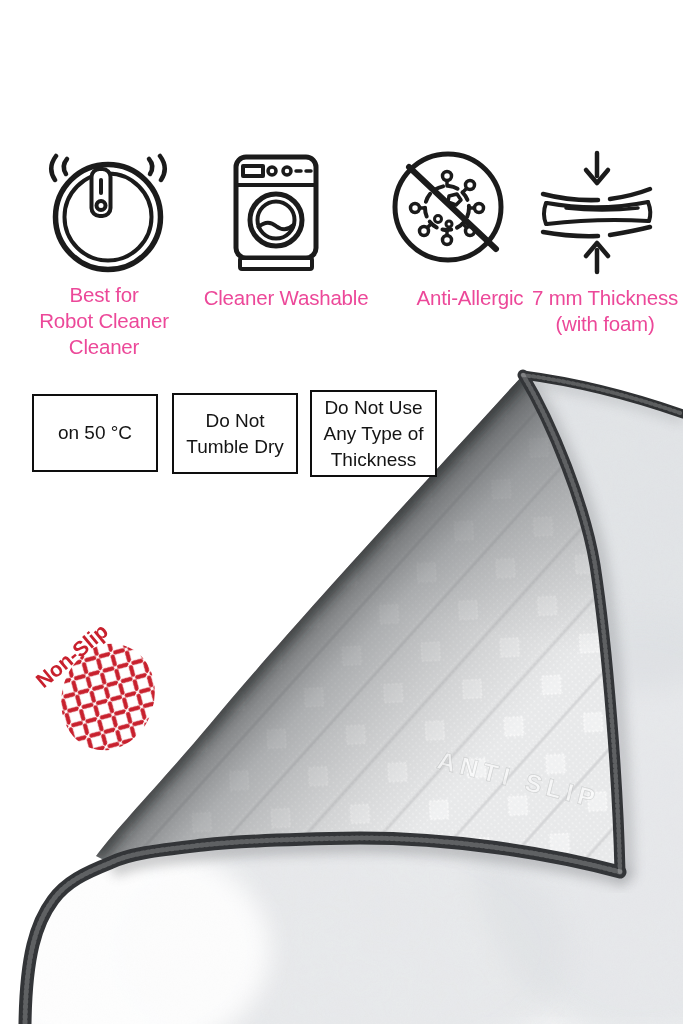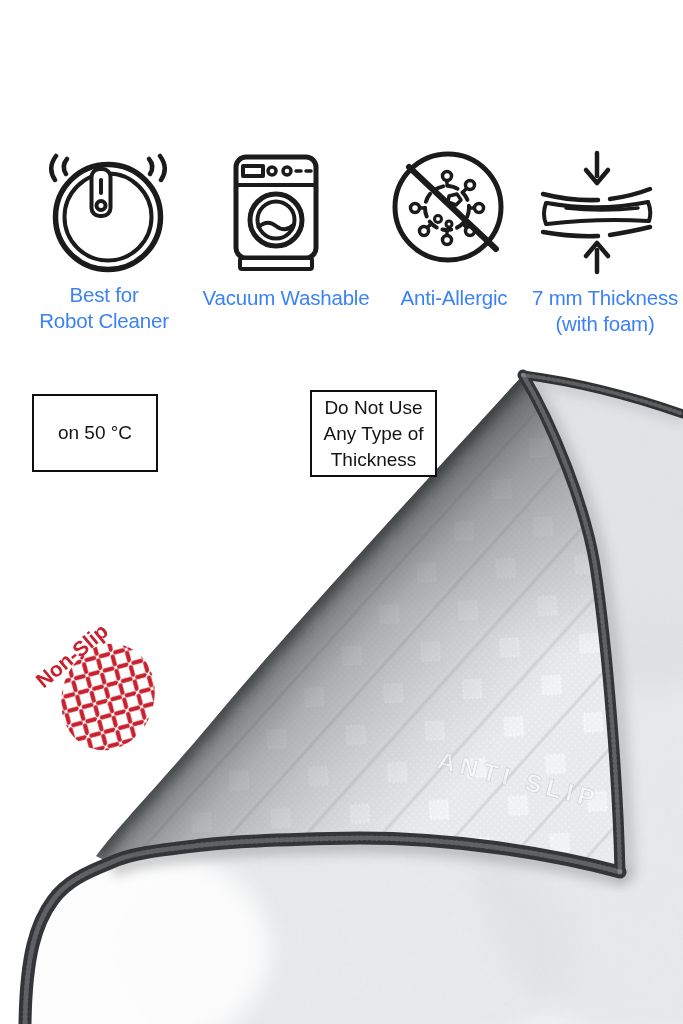--- a/index.html
+++ b/index.html
@@ -1,21 +1,21 @@
 <!DOCTYPE html>
 <html><head>
 <meta charset="utf-8">
 <style>
   html,body{margin:0;padding:0;background:#fff;}
   .stage{position:relative;width:683px;height:1024px;margin:0 auto;overflow:hidden;
          font-family:"Liberation Sans",sans-serif;color:#161616;background:#fff;}
   .rug-svg{position:absolute;left:0;top:0;width:683px;height:1024px;z-index:0;}
   .icon-svg{position:absolute;z-index:2;}
   .caption{position:absolute;z-index:2;text-align:center;font-size:20.5px;line-height:26px;
-           letter-spacing:-0.2px;color:#3b82f6;}
+           letter-spacing:-0.2px;color:#ec4899;}
   .caption span{display:block;}
   .care-box{position:absolute;z-index:2;border:2px solid #0e0e0e;background:#fff;
             display:flex;flex-direction:column;align-items:center;justify-content:center;
             font-size:19px;line-height:26px;text-align:center;color:#141414;}
   .nonslip-label{position:absolute;z-index:2;width:96px;text-align:center;
             font-size:21px;font-weight:bold;transform:rotate(-40deg);}
   .nonslip-pattern{position:absolute;z-index:2;}
 </style>
 </head>
 <body>
@@ -179,34 +179,39 @@
       <path d="M 543,232 Q 570,237 598,236" stroke-width="4.5"></path>
       <path d="M 610,235 Q 634,231 650,227" stroke-width="4.5"></path>
       <line x1="597" y1="272" x2="597" y2="250" stroke-width="4.5"></line>
       <path d="M 586,256 L 597,243 L 608,256" stroke-width="4.5"></path>
     </g>
   </svg>
 
   <div class="caption" style="left:14px;top:282px;width:180px">
     <span>Best for</span>
     <span>Robot Cleaner</span>
+    <span>Cleaner</span>
   </div>
   <div class="caption" style="left:191px;top:285px;width:190px">
-    <span>Vacuum Washable</span>
-  </div>
-  <div class="caption" style="left:364px;top:285px;width:180px">
+    <span>Cleaner Washable</span>
+  </div>
+  <div class="caption" style="left:380px;top:285px;width:180px">
     <span>Anti-Allergic</span>
   </div>
   <div class="caption" style="left:510px;top:285px;width:190px">
     <span>7 mm Thickness</span>
     <span>(with foam)</span>
   </div>
 
   <div class="care-box" style="left:32px;top:394px;width:122px;height:74px">
     <span>on 50 °C</span>
+  </div>
+  <div class="care-box" style="left:172px;top:393px;width:122px;height:77px">
+    <span>Do Not</span>
+    <span>Tumble Dry</span>
   </div>
   <div class="care-box" style="left:310px;top:390px;width:123px;height:83px">
     <span>Do Not Use</span>
     <span>Any Type of</span>
     <span>Thickness</span>
   </div>
 
   <div class="nonslip-label" style="left:24px;top:644px;color:#c8202d">Non-Slip</div>
   <svg class="nonslip-pattern" style="left:55px;top:638px" width="108" height="118" viewBox="55 638 108 118">
     <defs>

